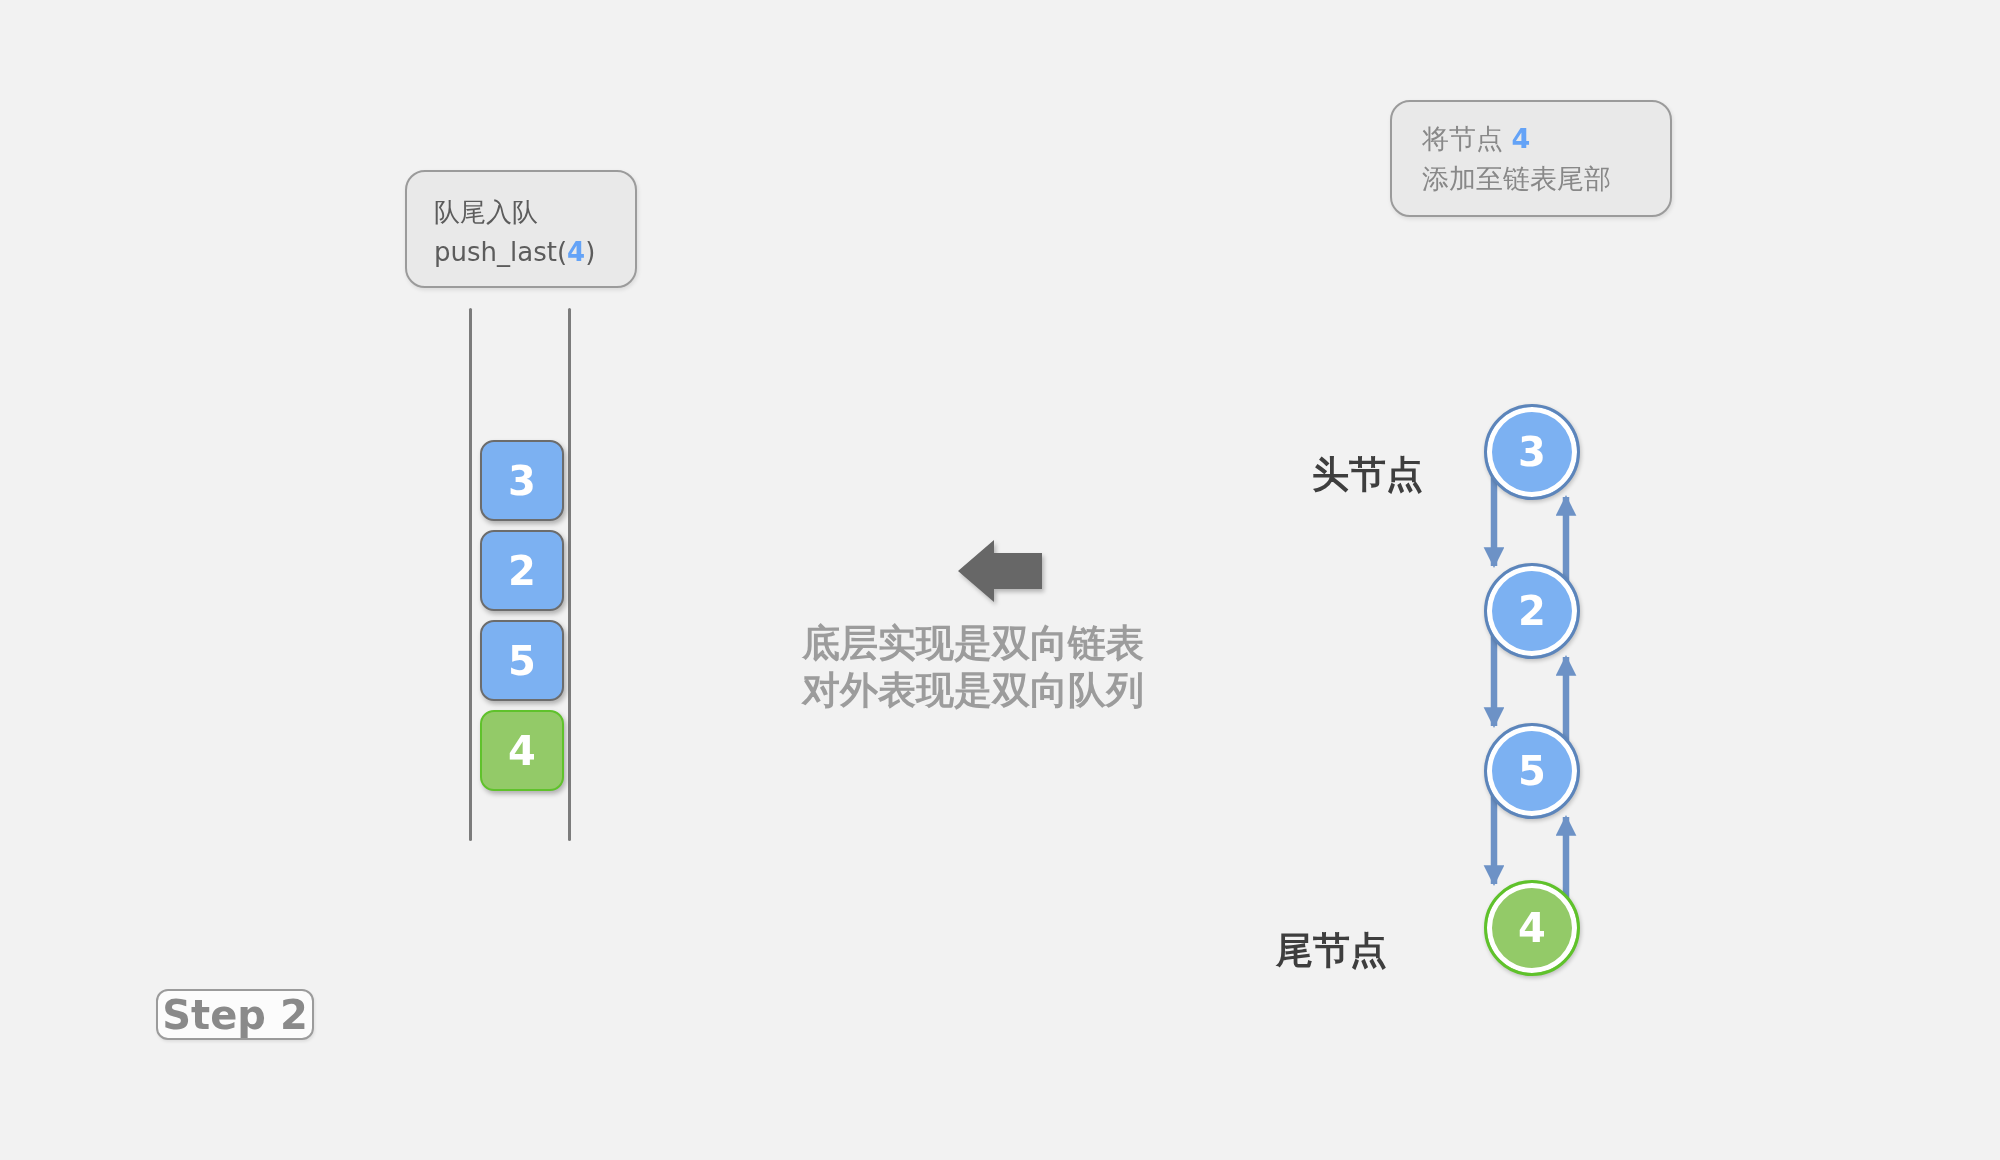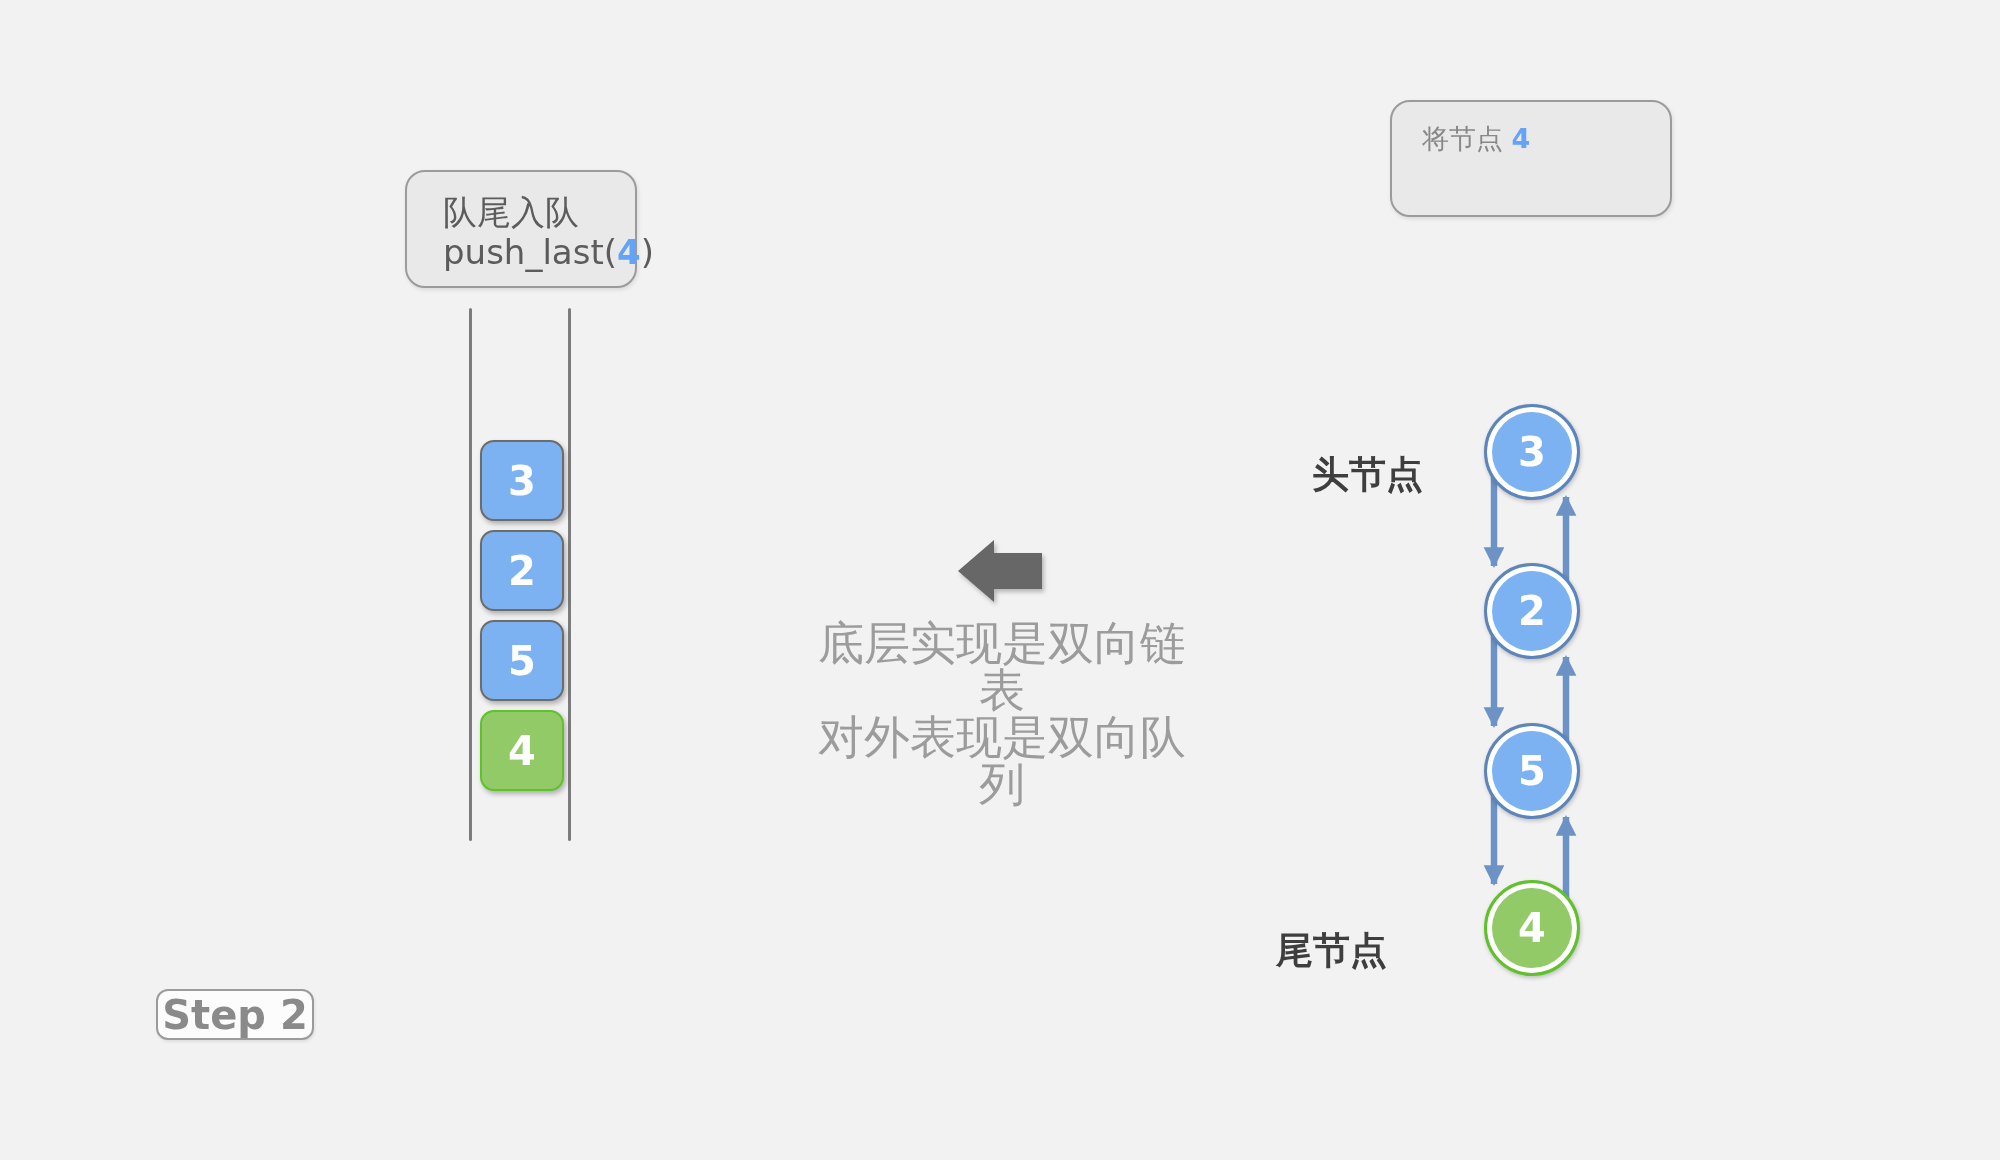--- a/index.html
+++ b/index.html
@@ -13,22 +13,22 @@
 
   
   .callout{
     position:absolute;
     background:var(--box_bg,#e9e9e9);
     border:2.5px solid var(--box_border,#9b9b9b);
     border-radius:20px;
     box-shadow:1px 2px 4px rgba(0,0,0,0.10);
     box-sizing:border-box;
   }
-  .queue-callout{left:405px;top:170px;width:232px;height:118px;padding:20px 0 0 36px;
-    font-size:34px;line-height:40px;color:var(--text_gray,#5c5c5c);}
+  .queue-callout{left:405px;top:170px;width:232px;height:118px;padding:20px 0 0 27px;
+    font-size:26px;line-height:40px;color:var(--text_gray,#5c5c5c);}
   .note-callout{left:1390px;top:100px;width:282px;height:117px;padding:17px 0 0 30px;
     font-size:27px;line-height:40px;color:var(--note_text,#888888);}
   .blue-em{color:var(--blue_text,#64a3f7);font-weight:bold;}
 
   
   .wall{position:absolute;top:308px;width:3px;height:533px;background:var(--wall_gray,#7c7c7c);border-radius:2px;}
   .wall-left{left:469px;}
   .wall-right{left:568px;}
 
   .qbox{
@@ -39,21 +39,21 @@
     box-shadow:2px 3px 5px rgba(0,0,0,0.28);
   }
   .qbox.blue{background:var(--blue_fill,#7cb1f2);border:2.5px solid var(--gray_border,#6c6c6c);}
   .qbox.green{background:var(--green_fill,#93ca68);border:2.5px solid var(--green_border,#5fc22b);}
 
   
   .big-arrow{position:absolute;left:958px;top:540px;filter:drop-shadow(2px 3px 2px rgba(0,0,0,0.25));}
   .big-arrow polygon{fill:var(--arrow_dark,#676767);}
   .caption{
     position:absolute;left:802px;top:620px;width:400px;
-    text-align:center;font-size:46px;font-weight:normal;line-height:47px;
+    font-size:38px;font-weight:bold;line-height:47px;
     color:var(--caption_gray,#9c9c9c);
   }
 
   
   .side-label{position:absolute;font-size:37px;font-weight:bold;color:var(--label_dark,#3e3e3e);margin-top:20px;}
   .head-label{left:1312px;top:430px;}
   .tail-label{left:1276px;top:906px;}
 
   .links{position:absolute;left:0;top:0;z-index:1;}
   .links line{stroke:var(--arrow_blue,#6d92c6);stroke-width:6.5;}
@@ -109,20 +109,21 @@
     <polygon points="84,13 36,13 36,0 0,31 36,62 36,49 84,49"></polygon>
   </svg>
 
   <div class="caption">
     <div>底层实现是双向链表</div>
     <div>对外表现是双向队列</div>
   </div>
 
   <div class="callout note-callout">
     <div><span>将节点 </span><span class="blue-em">4</span></div>
+    <div>添加至链表尾部</div>
   </div>
 
   <div class="side-label head-label">头节点</div>
   <div class="side-label tail-label">尾节点</div>
 
   <svg class="links" width="2000" height="1160" viewBox="0 0 2000 1160">
     <defs>
       <marker id="ah" markerUnits="strokeWidth" markerWidth="3.6" markerHeight="3.6" refX="2.9" refY="1.6" orient="auto">
         <path class="arrow-head" d="M0,0 L3.2,1.6 L0,3.2 Z"></path>
       </marker>

